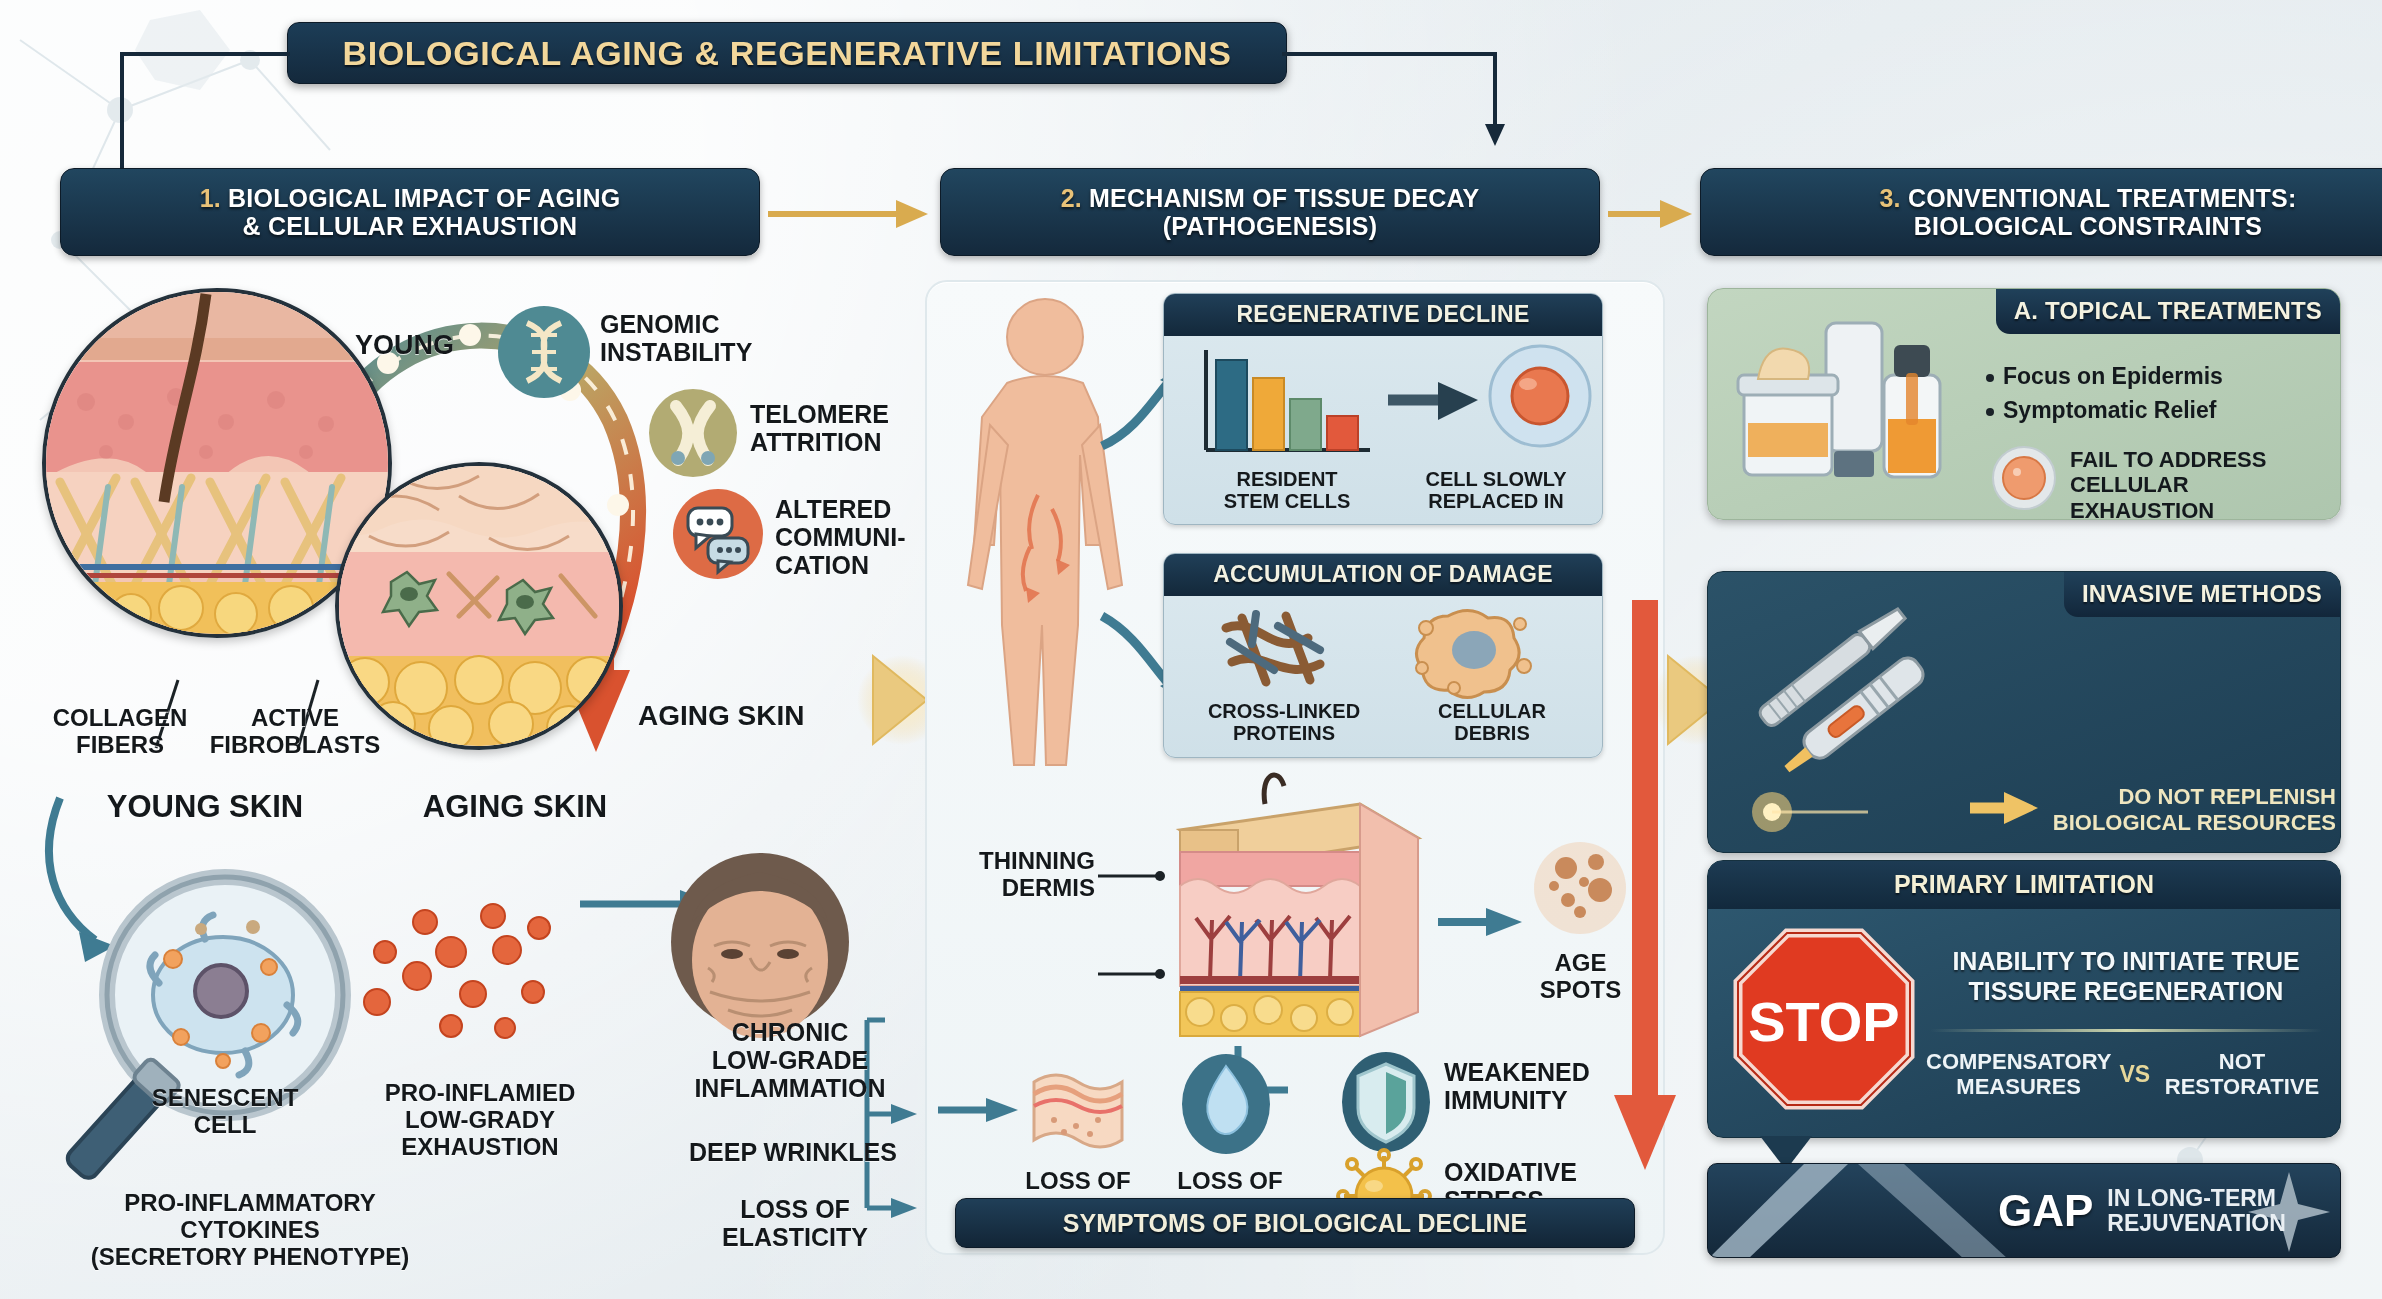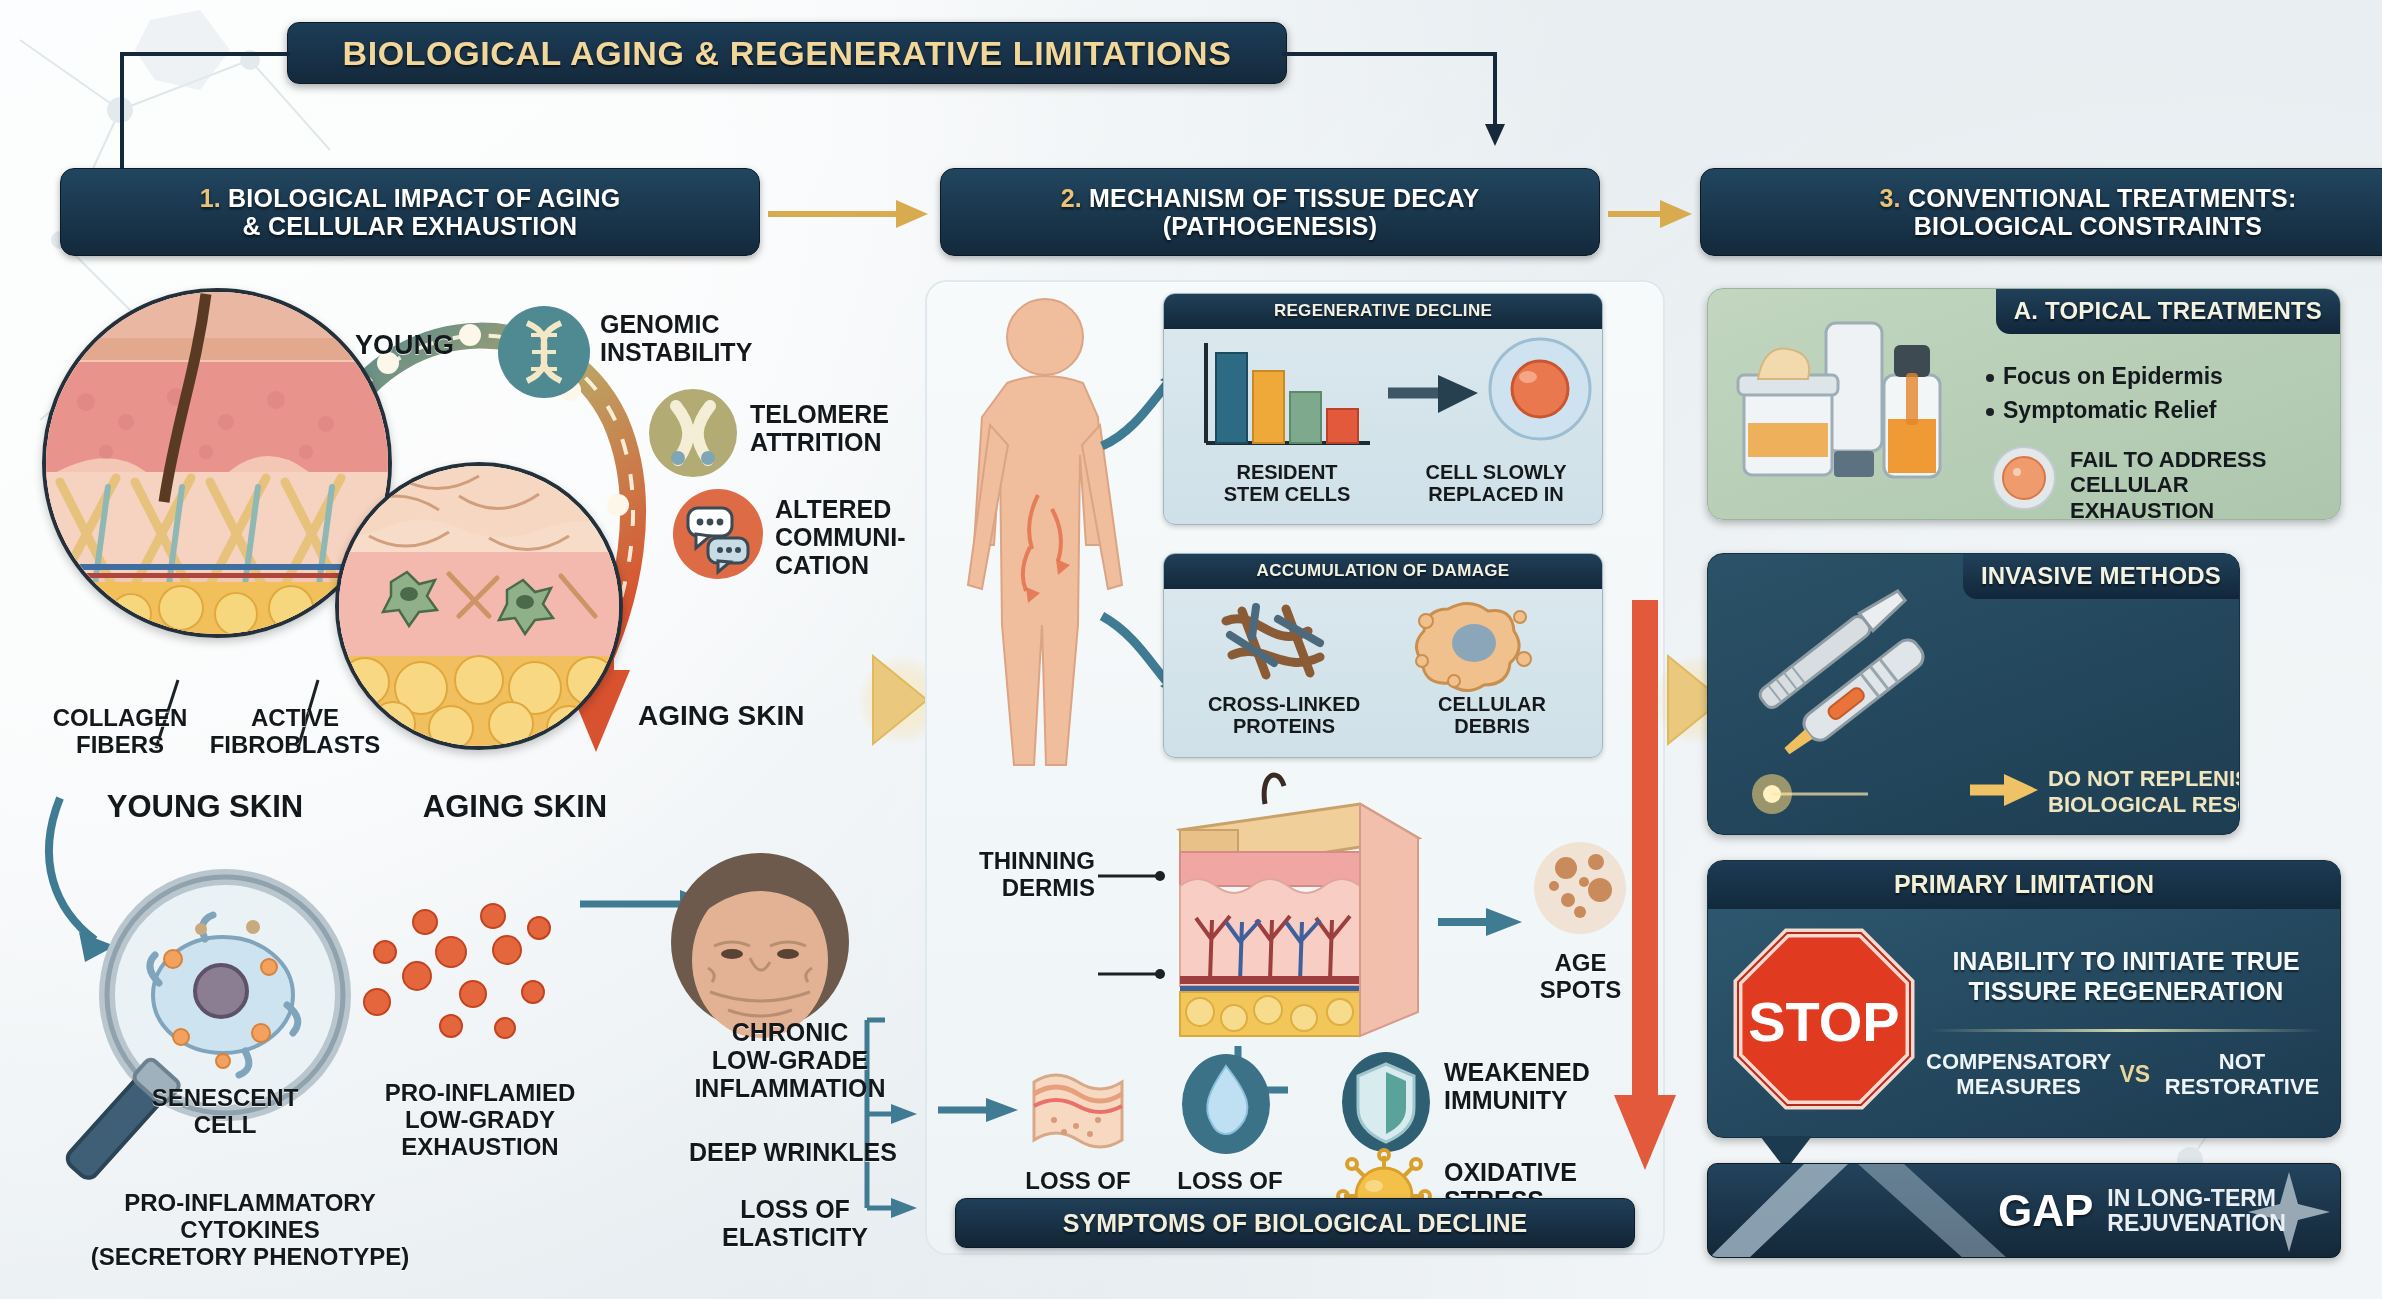--- a/index.html
+++ b/index.html
@@ -71,21 +71,21 @@
     box-shadow:inset 0 1px 0 #fff;
   }
   .card{
     position:absolute;border-radius:12px;overflow:hidden;
     border:1.5px solid #9fb6c2;
     background:linear-gradient(180deg,#dce9ef 0%,#cfe0e8 100%);
     box-shadow:0 2px 5px rgba(0,0,0,.18);
   }
   .card-head{
     background:linear-gradient(180deg,#203f58 0%,#13283a 100%);
-    color:#f3f2e2;font-weight:bold;font-size:17px;text-align:center;
+    color:#f3f2e2;font-weight:bold;font-size:23px;text-align:center;
     padding:7px 0 8px;text-shadow:0 2px 2px rgba(0,0,0,.55);
     letter-spacing:.3px;
   }
   .card-body{position:relative;height:calc(100% - 44px);}
   .mini-lbl{position:absolute;text-align:center;font-weight:bold;
     font-size:20px;color:#15191c;line-height:1.1;}
 
   .symptoms-bar{
     position:absolute;left:955px;top:1198px;width:680px;height:50px;
     background:linear-gradient(180deg,#203f58 0%,#122536 100%);
@@ -729,21 +729,21 @@
     </div>
     <svg style="position:absolute;left:282px;top:156px;" width="70" height="66">
       <circle cx="34" cy="33" r="31" fill="#e3e8ea" stroke="#c2ccd0" stroke-width="2"></circle>
       <circle cx="34" cy="33" r="21" fill="#ef9b6e" stroke="#d87845" stroke-width="2"></circle>
       <circle cx="27" cy="27" r="4" fill="#f8cdb4"></circle>
     </svg>
     <div style="position:absolute;left:362px;top:158px;width:262px;font-size:22px;font-weight:bold;color:#14191d;line-height:1.15;white-space:pre-line;">FAIL TO ADDRESS
 CELLULAR EXHAUSTION</div>
   </div>
 
-  <div class="panel3" style="left:1707px;top:553px;width:533px;height:282px;background:linear-gradient(160deg,#2b5268 0%,#1d3d52 100%);border:1px solid #16313f;">
+  <div class="panel3" style="left:1707px;top:571px;width:634px;height:282px;background:linear-gradient(160deg,#2b5268 0%,#1d3d52 100%);border:1px solid #16313f;text-align:right;">
     <div class="p3-head">INVASIVE METHODS</div>
     <svg style="position:absolute;left:20px;top:32px;" width="240" height="240">
       <g transform="rotate(-38 120 120)">
         <rect x="56" y="54" width="130" height="22" rx="8" fill="#d7dde1" stroke="#8d9aa1" stroke-width="3"></rect>
         <polygon points="186,54 230,60 230,72 186,76" fill="#eaeef0" stroke="#8d9aa1" stroke-width="3"></polygon>
         <g stroke="#98a6ad" stroke-width="2">
             <line x1="70" y1="54" x2="70" y2="76"></line>
             <line x1="80" y1="54" x2="80" y2="76"></line>
           <line x1="90" y1="54" x2="90" y2="76"></line>
             <line x1="100" y1="54" x2="100" y2="76"></line>

